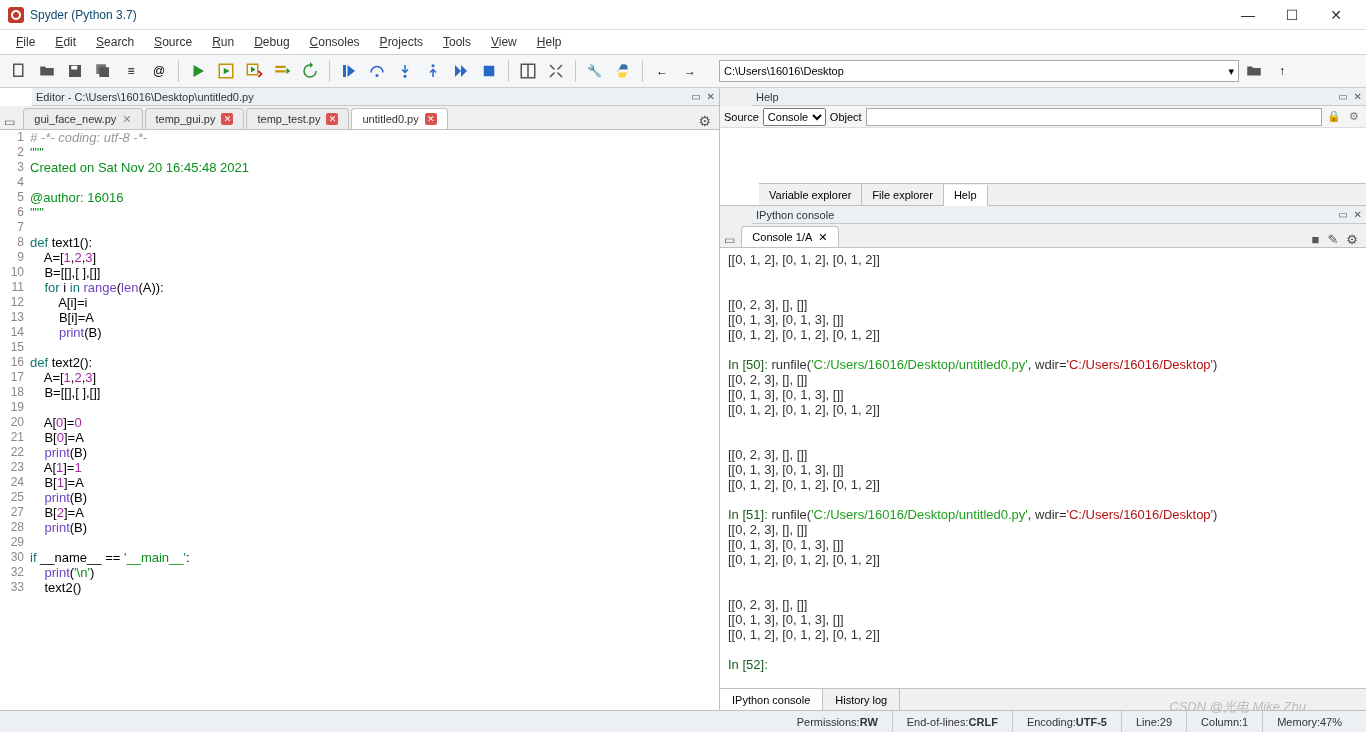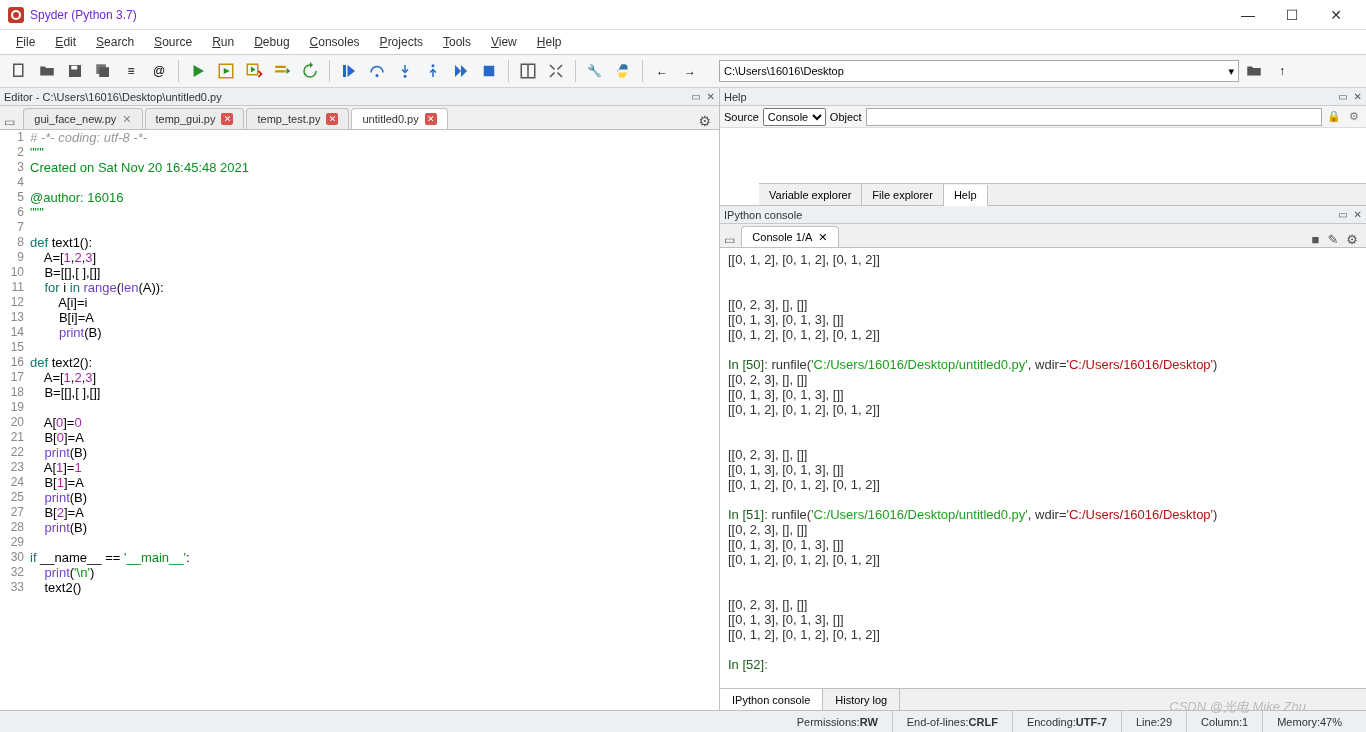--- a/index.html
+++ b/index.html
@@ -1,32 +1,32 @@
 <!DOCTYPE html>
 <html><head>
 <meta charset="utf-8">
 <style>
 * { margin: 0; padding: 0; box-sizing: border-box; font-family: "Segoe UI", Tahoma, sans-serif; }
 body { width: 1366px; height: 732px; background: #f0f0f0; overflow: hidden; font-size: 12px; }
 .titlebar { height: 30px; display: flex; align-items: center; padding: 0 8px; background: #fff; border-bottom: 1px solid #e0e0e0; }
 .titlebar .logo { width: 16px; height: 16px; background: #c0392b; border-radius: 3px; margin-right: 6px; position: relative; }
 .titlebar .logo::after { content: ""; position: absolute; inset: 3px; border: 2px solid #fff; border-radius: 50%; }
-.titlebar .title { font-size: 12px; color: #6d28d9; flex: 1; }
+.titlebar .title { font-size: 12px; color: #0c4a6e; flex: 1; }
 .titlebar .winbtn { width: 44px; height: 30px; display: flex; align-items: center; justify-content: center; color: #333; font-size: 14px; cursor: default; }
 .menubar { height: 24px; display: flex; align-items: center; padding: 0 6px; background: #fff; gap: 0; }
 .menubar span { padding: 2px 10px; color: #333; font-size: 12px; }
 .menubar span u { text-decoration: underline; }
 .toolbar { height: 34px; background: #f4f6f8; border-top: 1px solid #d0d0d0; border-bottom: 1px solid #d0d0d0; display: flex; align-items: center; padding: 0 6px; gap: 2px; }
 .toolbar .tbtn { width: 26px; height: 26px; display: flex; align-items: center; justify-content: center; border: 1px solid transparent; border-radius: 3px; }
 .toolbar .sep { width: 1px; height: 22px; background: #c8c8c8; margin: 0 4px; }
 .toolbar .path { flex: 1; height: 22px; border: 1px solid #aaa; background: #fff; padding: 0 4px; display: flex; align-items: center; font-size: 11px; max-width: 520px; margin-left: 14px; }
 .svgicon { width: 18px; height: 18px; }
 .main { display: flex; height: calc(100% - 30px - 24px - 34px - 22px); }
 .leftpane { width: 720px; border-right: 1px solid #c0c0c0; display: flex; flex-direction: column; background: #fff; }
-.panehdr { height: 18px; background: #eceff3; border-bottom: 1px solid #c8c8c8; display: flex; align-items: center; padding: 0 4px; font-size: 11px; color: #333; }
+.panehdr { height: 18px; background: #eceff3; border-bottom: 1px solid #c8c8c8; display: flex; align-items: center; padding: 0 4px; font-size: 11px; color: #333; margin-left: 32px; }
 .panehdr .hicons { margin-left: auto; display: flex; gap: 6px; font-size: 10px; color: #555; }
 .tabbar { height: 24px; display: flex; align-items: flex-end; background: #f0f0f0; border-bottom: 1px solid #c0c0c0; padding: 0 4px; gap: 2px; position: relative; }
 .tabbar .filetab { height: 21px; padding: 0 10px; display: flex; align-items: center; gap: 6px; background: #ececec; border: 1px solid #c0c0c0; border-bottom: none; border-radius: 4px 4px 0 0; font-size: 11px; color: #333; }
 .tabbar .filetab.active { background: #fff; }
 .tabbar .x { color: #888; font-size: 11px; }
 .tabbar .x.dirty { background: #d9534f; color: #fff; border-radius: 2px; width: 12px; height: 12px; display: inline-flex; align-items: center; justify-content: center; font-size: 9px; }
 .tabbar .gear { margin-left: auto; margin-right: 4px; color: #555; font-size: 14px; }
 .tabbar .leftgear { margin-right: 6px; color: #555; }
 .editor { flex: 1; overflow: hidden; font-family: "Courier New", monospace; font-size: 13px; background: #fff; }
 .editor .line { display: flex; height: 15px; line-height: 15px; white-space: pre; }
@@ -341,21 +341,21 @@
   <div>
       <span>Permissions:</span> 
       <b>RW</b>
     </div>
   <div>
       <span>End-of-lines:</span> 
       <b>CRLF</b>
     </div>
   <div>
       <span>Encoding:</span> 
-      <b>UTF-7</b>
+      <b>UTF-5</b>
     </div>
   <div>
       <span>Line:</span> 
       <span>29</span>
     </div>
   <div>
       <span>Column:</span> 
       <span>1</span>
     </div>
   <div>

